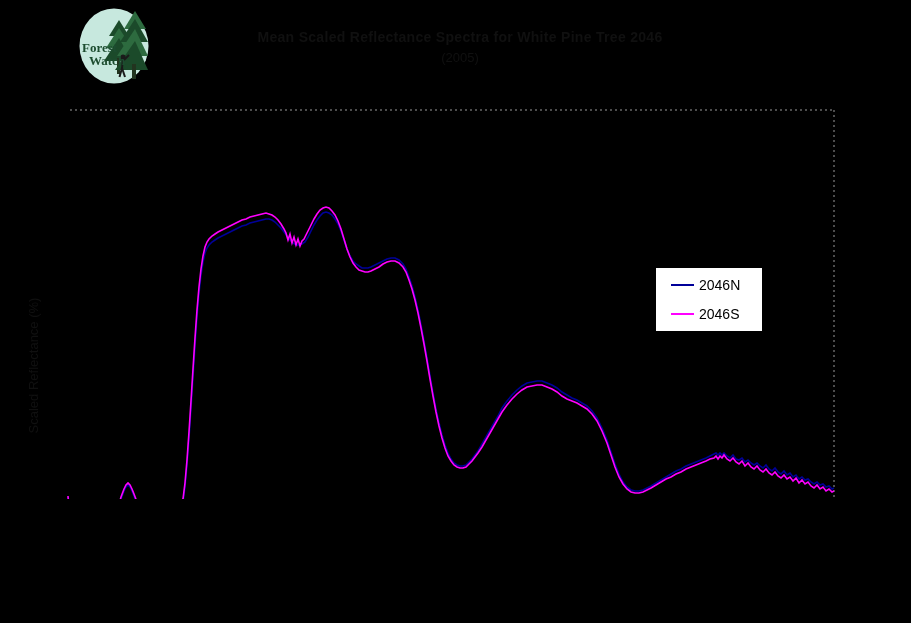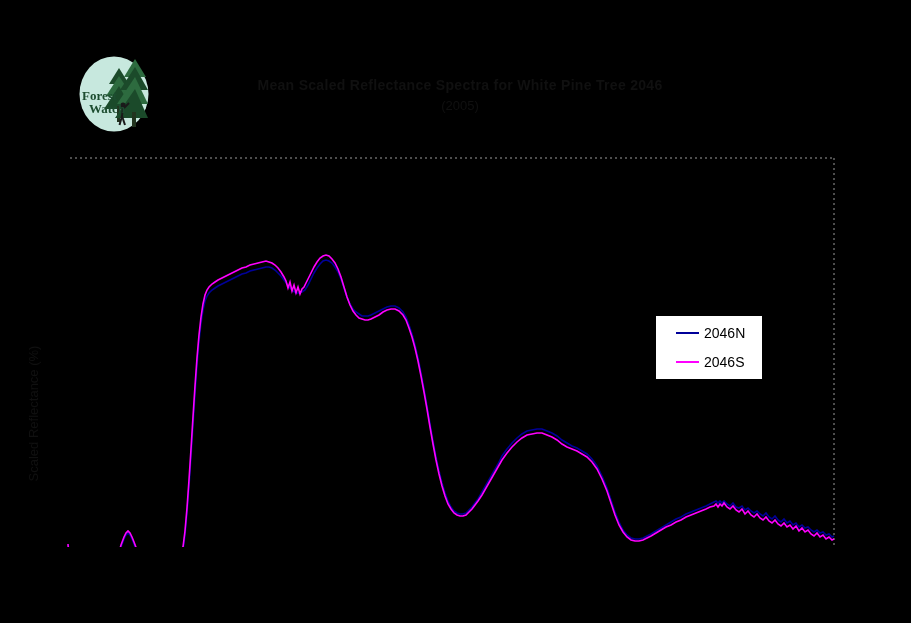--- a/index.html
+++ b/index.html
@@ -1,31 +1,31 @@
 <!DOCTYPE html>
 <html><head>
 <meta charset="utf-8">
 <style>
   html,body{margin:0;padding:0;background:#000;}
   #stage{position:relative;width:911px;height:499px;background:#000;overflow:hidden;
-         font-family:"Liberation Sans",sans-serif;margin-top:48px;}
+         font-family:"Liberation Sans",sans-serif;}
   
   .ghost{color:#101010;}
   #title-block{position:absolute;left:60px;top:29px;width:800px;text-align:center;}
   #title-line1{font-size:14px;font-weight:bold;letter-spacing:.3px;}
   #title-line2{font-size:13px;margin-top:5px;}
   #y-axis-label{position:absolute;left:-47px;top:358px;width:160px;text-align:center;
                 font-size:13px;transform:rotate(-90deg);}
   #x-axis-label{position:absolute;left:55px;top:582px;width:800px;text-align:center;font-size:13px;}
   #plot-svg{position:absolute;left:0;top:0;}
   
   #legend{position:absolute;left:655px;top:267px;width:108px;height:65px;background:#fff;
           border:1px solid #000;display:flex;flex-direction:column;justify-content:space-around;
           padding:2px 0;box-sizing:border-box;}
-  .legend-row{display:flex;align-items:center;padding-left:20px;}
+  .legend-row{display:flex;align-items:center;padding-left:15px;}
   .legend-line{display:inline-block;width:23px;height:2px;margin-right:5px;flex:0 0 auto;}
   .legend-label{font-size:14px;color:#000;line-height:1;}
   
   #logo{position:absolute;left:79px;top:8px;width:70px;height:76px;}
 </style>
 </head>
 <body>
 
 <div id="stage">
 

